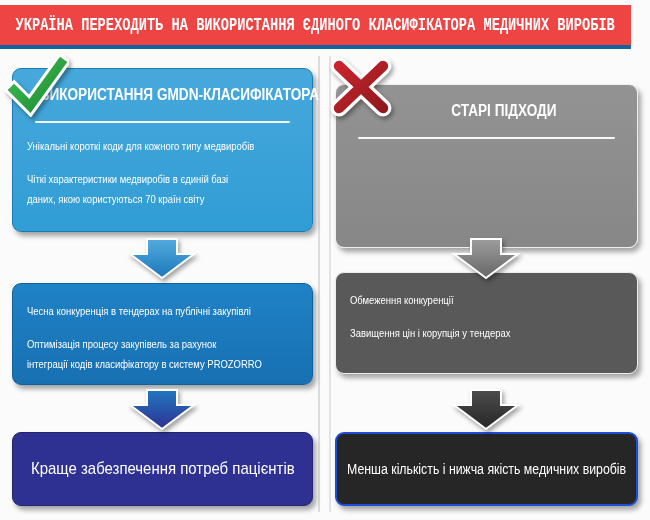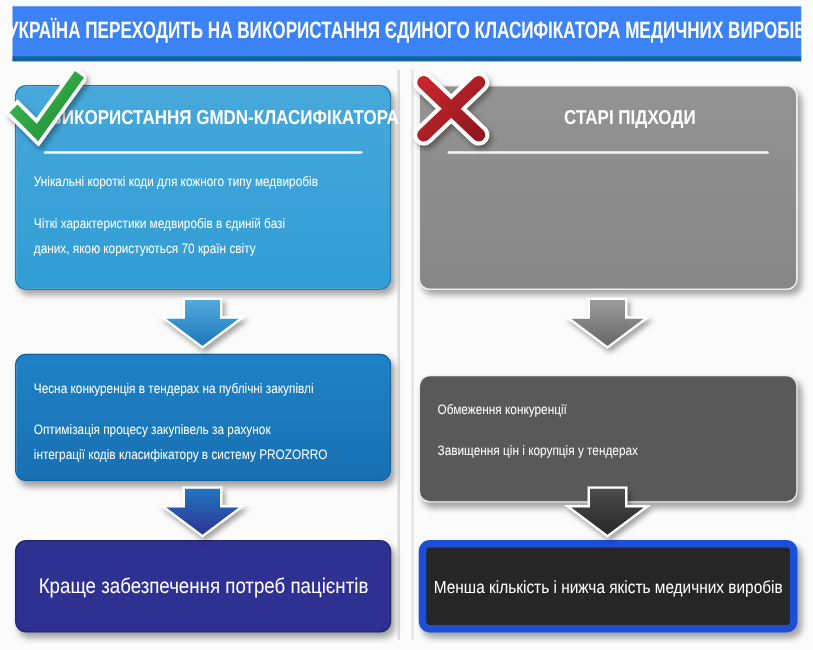--- a/index.html
+++ b/index.html
@@ -3,23 +3,23 @@
 <meta charset="utf-8">
 <style>
   html,body { margin:0; padding:0; }
   body {
     width:650px; height:520px;
     background:#fbfbfb;
     font-family:"Liberation Sans", sans-serif;
     position:relative; overflow:hidden;
   }
   .banner {
-    position:absolute; left:10px; top:5px; width:631px; height:40px;
-    background:#3b82f6; border-bottom:4px solid #15639e;
-    display:flex; align-items:center; justify-content:center;
+    position:absolute; left:0; top:5px; width:631px; height:40px;
+    background:#ef4444; border-bottom:4px solid #15639e;
+    display:flex; align-items:center; justify-content:center;font-family:Liberation Mono, monospace;
   }
   .banner-text {
     color:#ffffff; font-weight:bold; font-size:19px; white-space:nowrap;
     transform:scaleX(0.72); transform-origin:50% 50%;
   }
   .vline { position:absolute; top:56px; height:456px; width:2px; }
   .vline1 { left:318px; background:#dcdcdc; }
   .vline2 { left:329px; background:#e3e3e3; }
 
   .box {
@@ -27,23 +27,23 @@
     box-shadow:3px 4px 5px rgba(0,0,0,0.35);
     box-sizing:border-box;
   }
   
   .lbox { left:12px; width:301px; }
   .lbox1 { top:68px; height:164px; background:linear-gradient(180deg,#47a8db,#309dd5); border:1px solid #1d7ab5; }
   .lbox2 { top:283px; height:102px; background:linear-gradient(180deg,#1f82c6,#1770b2); border:1px solid #11619c; }
   .lbox3 { top:432px; height:74px; background:#2e3192; border:1px solid #23256e; }
   
   .rbox { left:335px; width:303px; }
-  .rbox1 { top:68px; height:164px; background:linear-gradient(180deg,#939393,#878787); border:1px solid #efefef;text-align:center; }
-  .rbox2 { top:300px; height:102px; background:#595959; border:1px solid #ececec; }
-  .rbox3 { top:432px; height:74px; background:#262626; border:6px solid #1d4ed8; }
+  .rbox1 { top:84px; height:164px; background:linear-gradient(180deg,#939393,#878787); border:1px solid #efefef;text-align:center; }
+  .rbox2 { top:272px; height:102px; background:#595959; border:1px solid #ececec; }
+  .rbox3 { top:432px; height:74px; background:#262626; border:2px solid #1d4ed8; }
 
   .box-head { height:52px; display:flex; align-items:center; justify-content:center; }
   .pad-icon { padding-left:34px; }
   .head-text { font-weight:bold; font-size:16px; white-space:nowrap; transform:scaleX(0.85); transform-origin:50% 50%; }
   .divider { height:2px; background:rgba(255,255,255,0.92); margin:0 22px; border-radius:1px; }
 
   .box-body { padding:13px 8px 0 14px; font-size:11px; line-height:20px; }
   .bb2 { padding-top:17px; }
   .line { white-space:nowrap; transform:scaleX(0.86); transform-origin:0 50%; }
   .p2 { margin-top:13px; }

